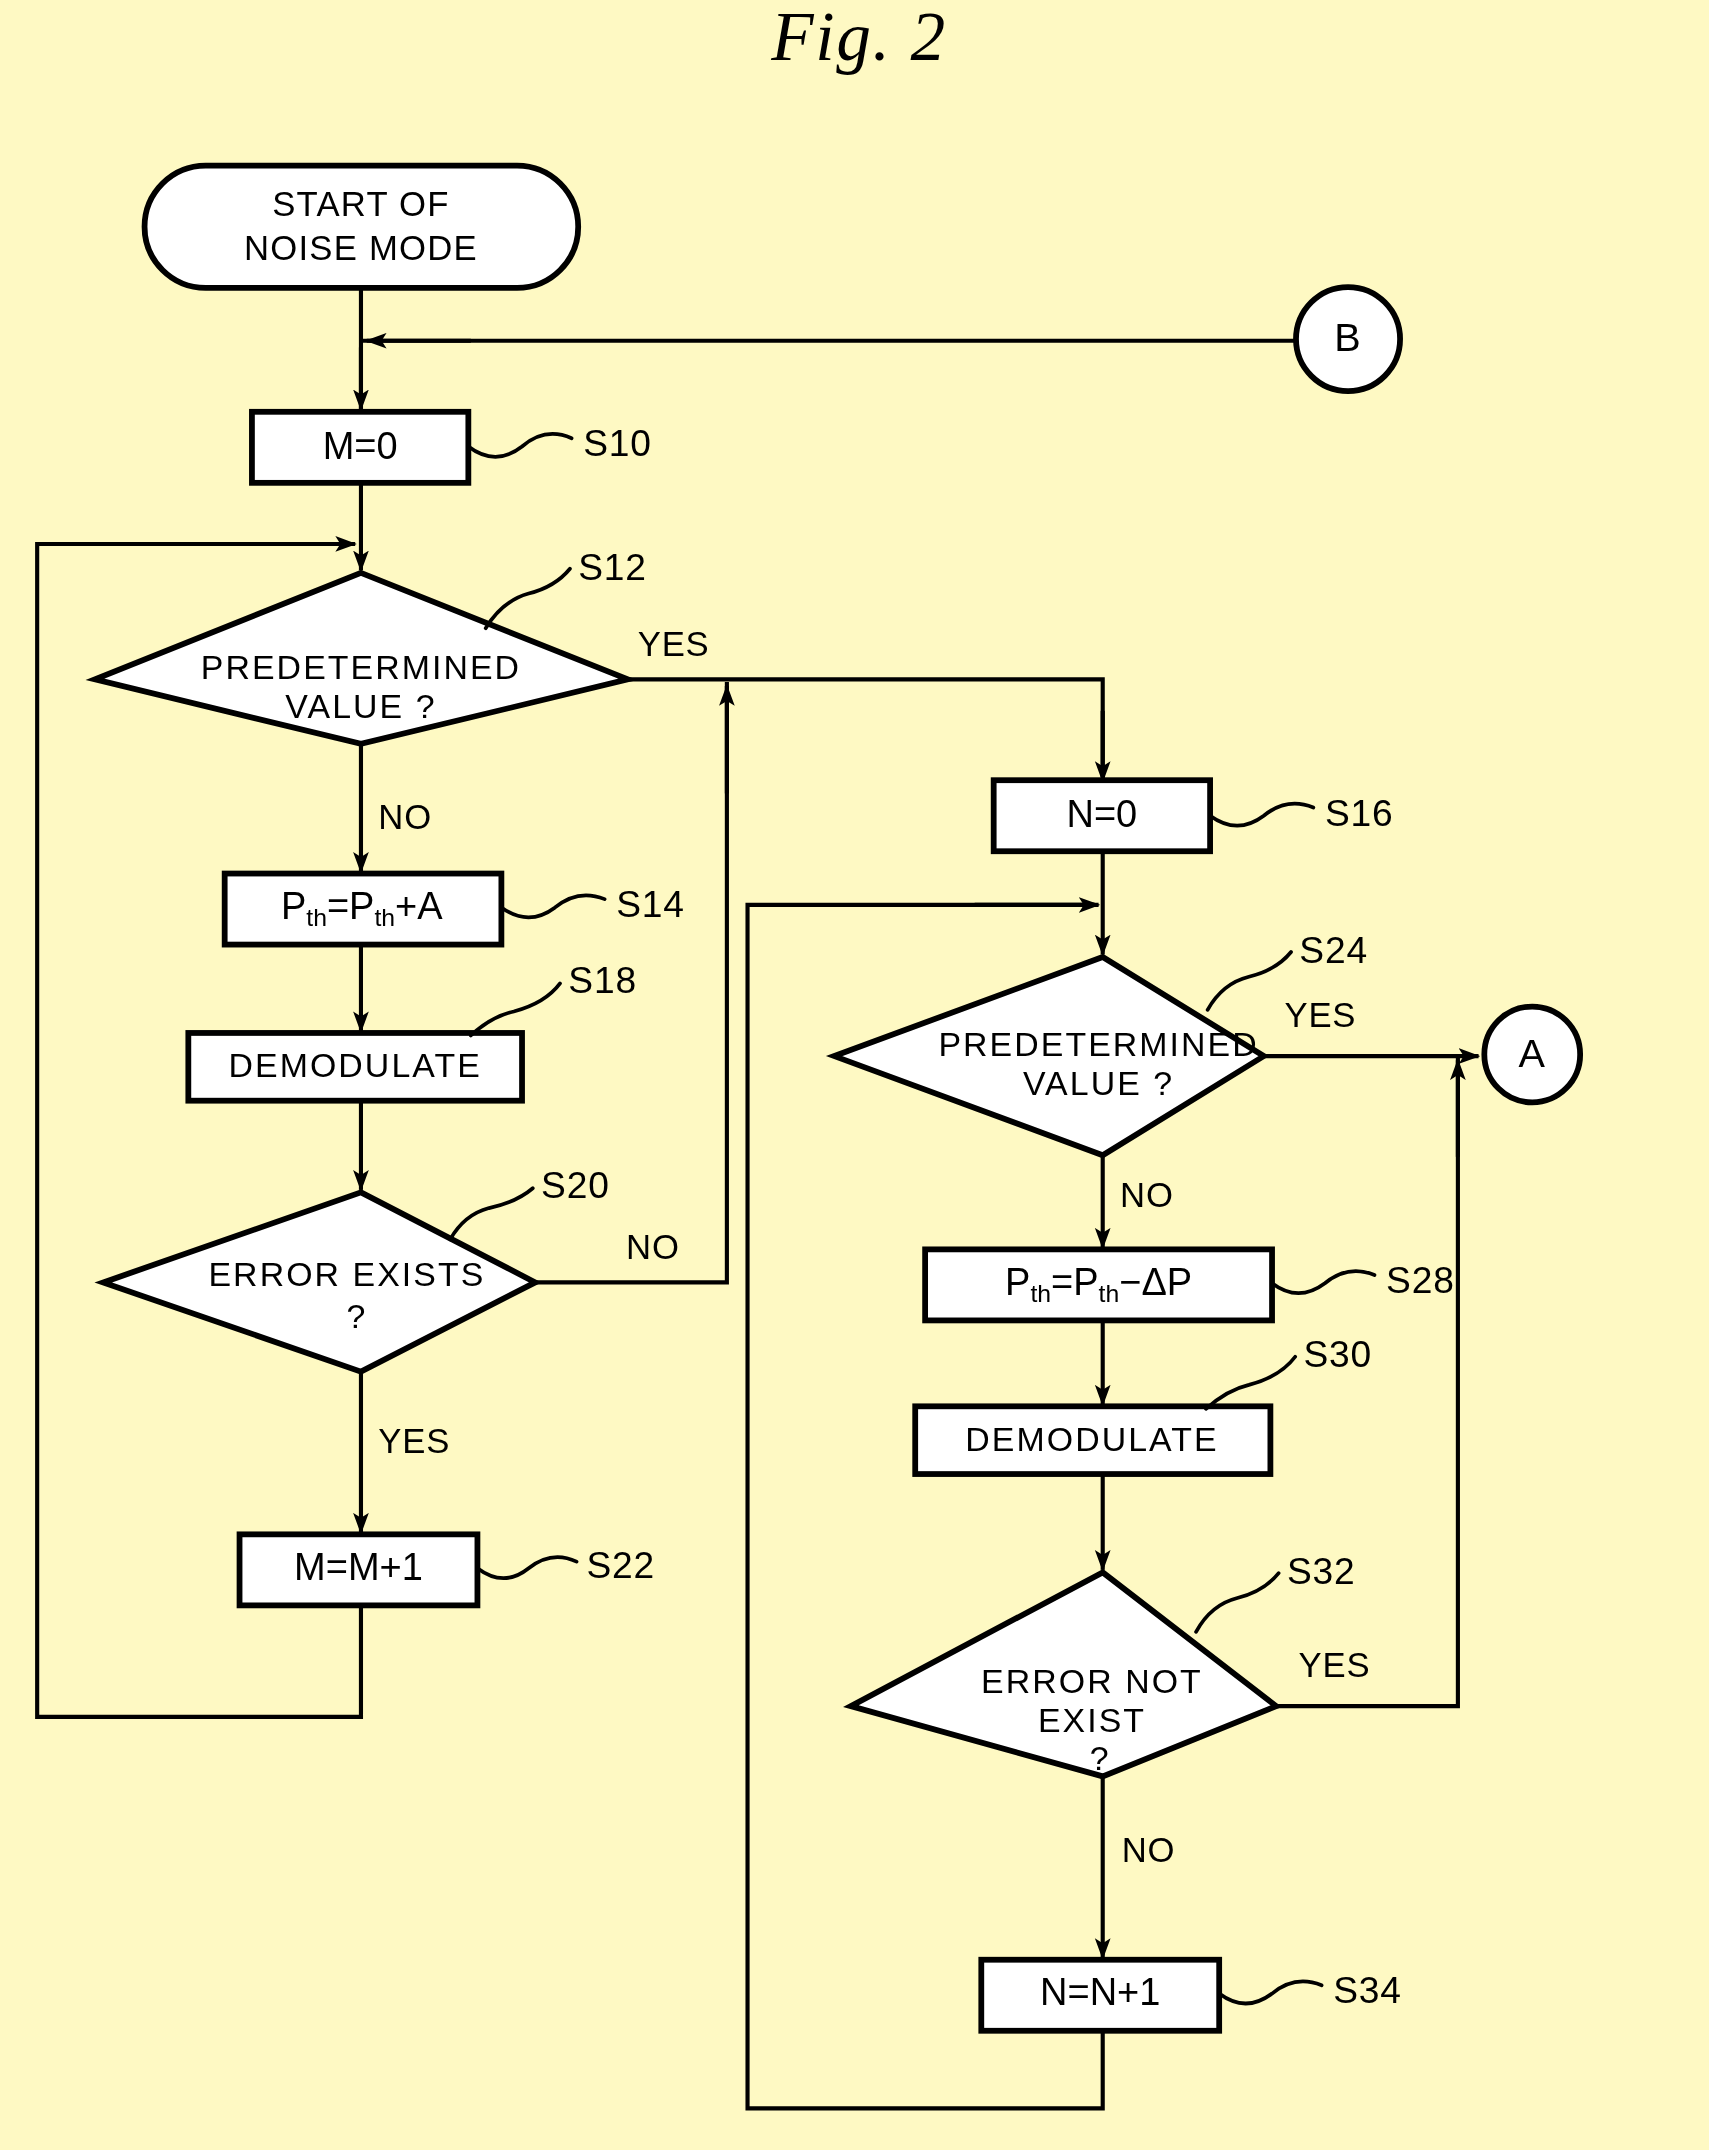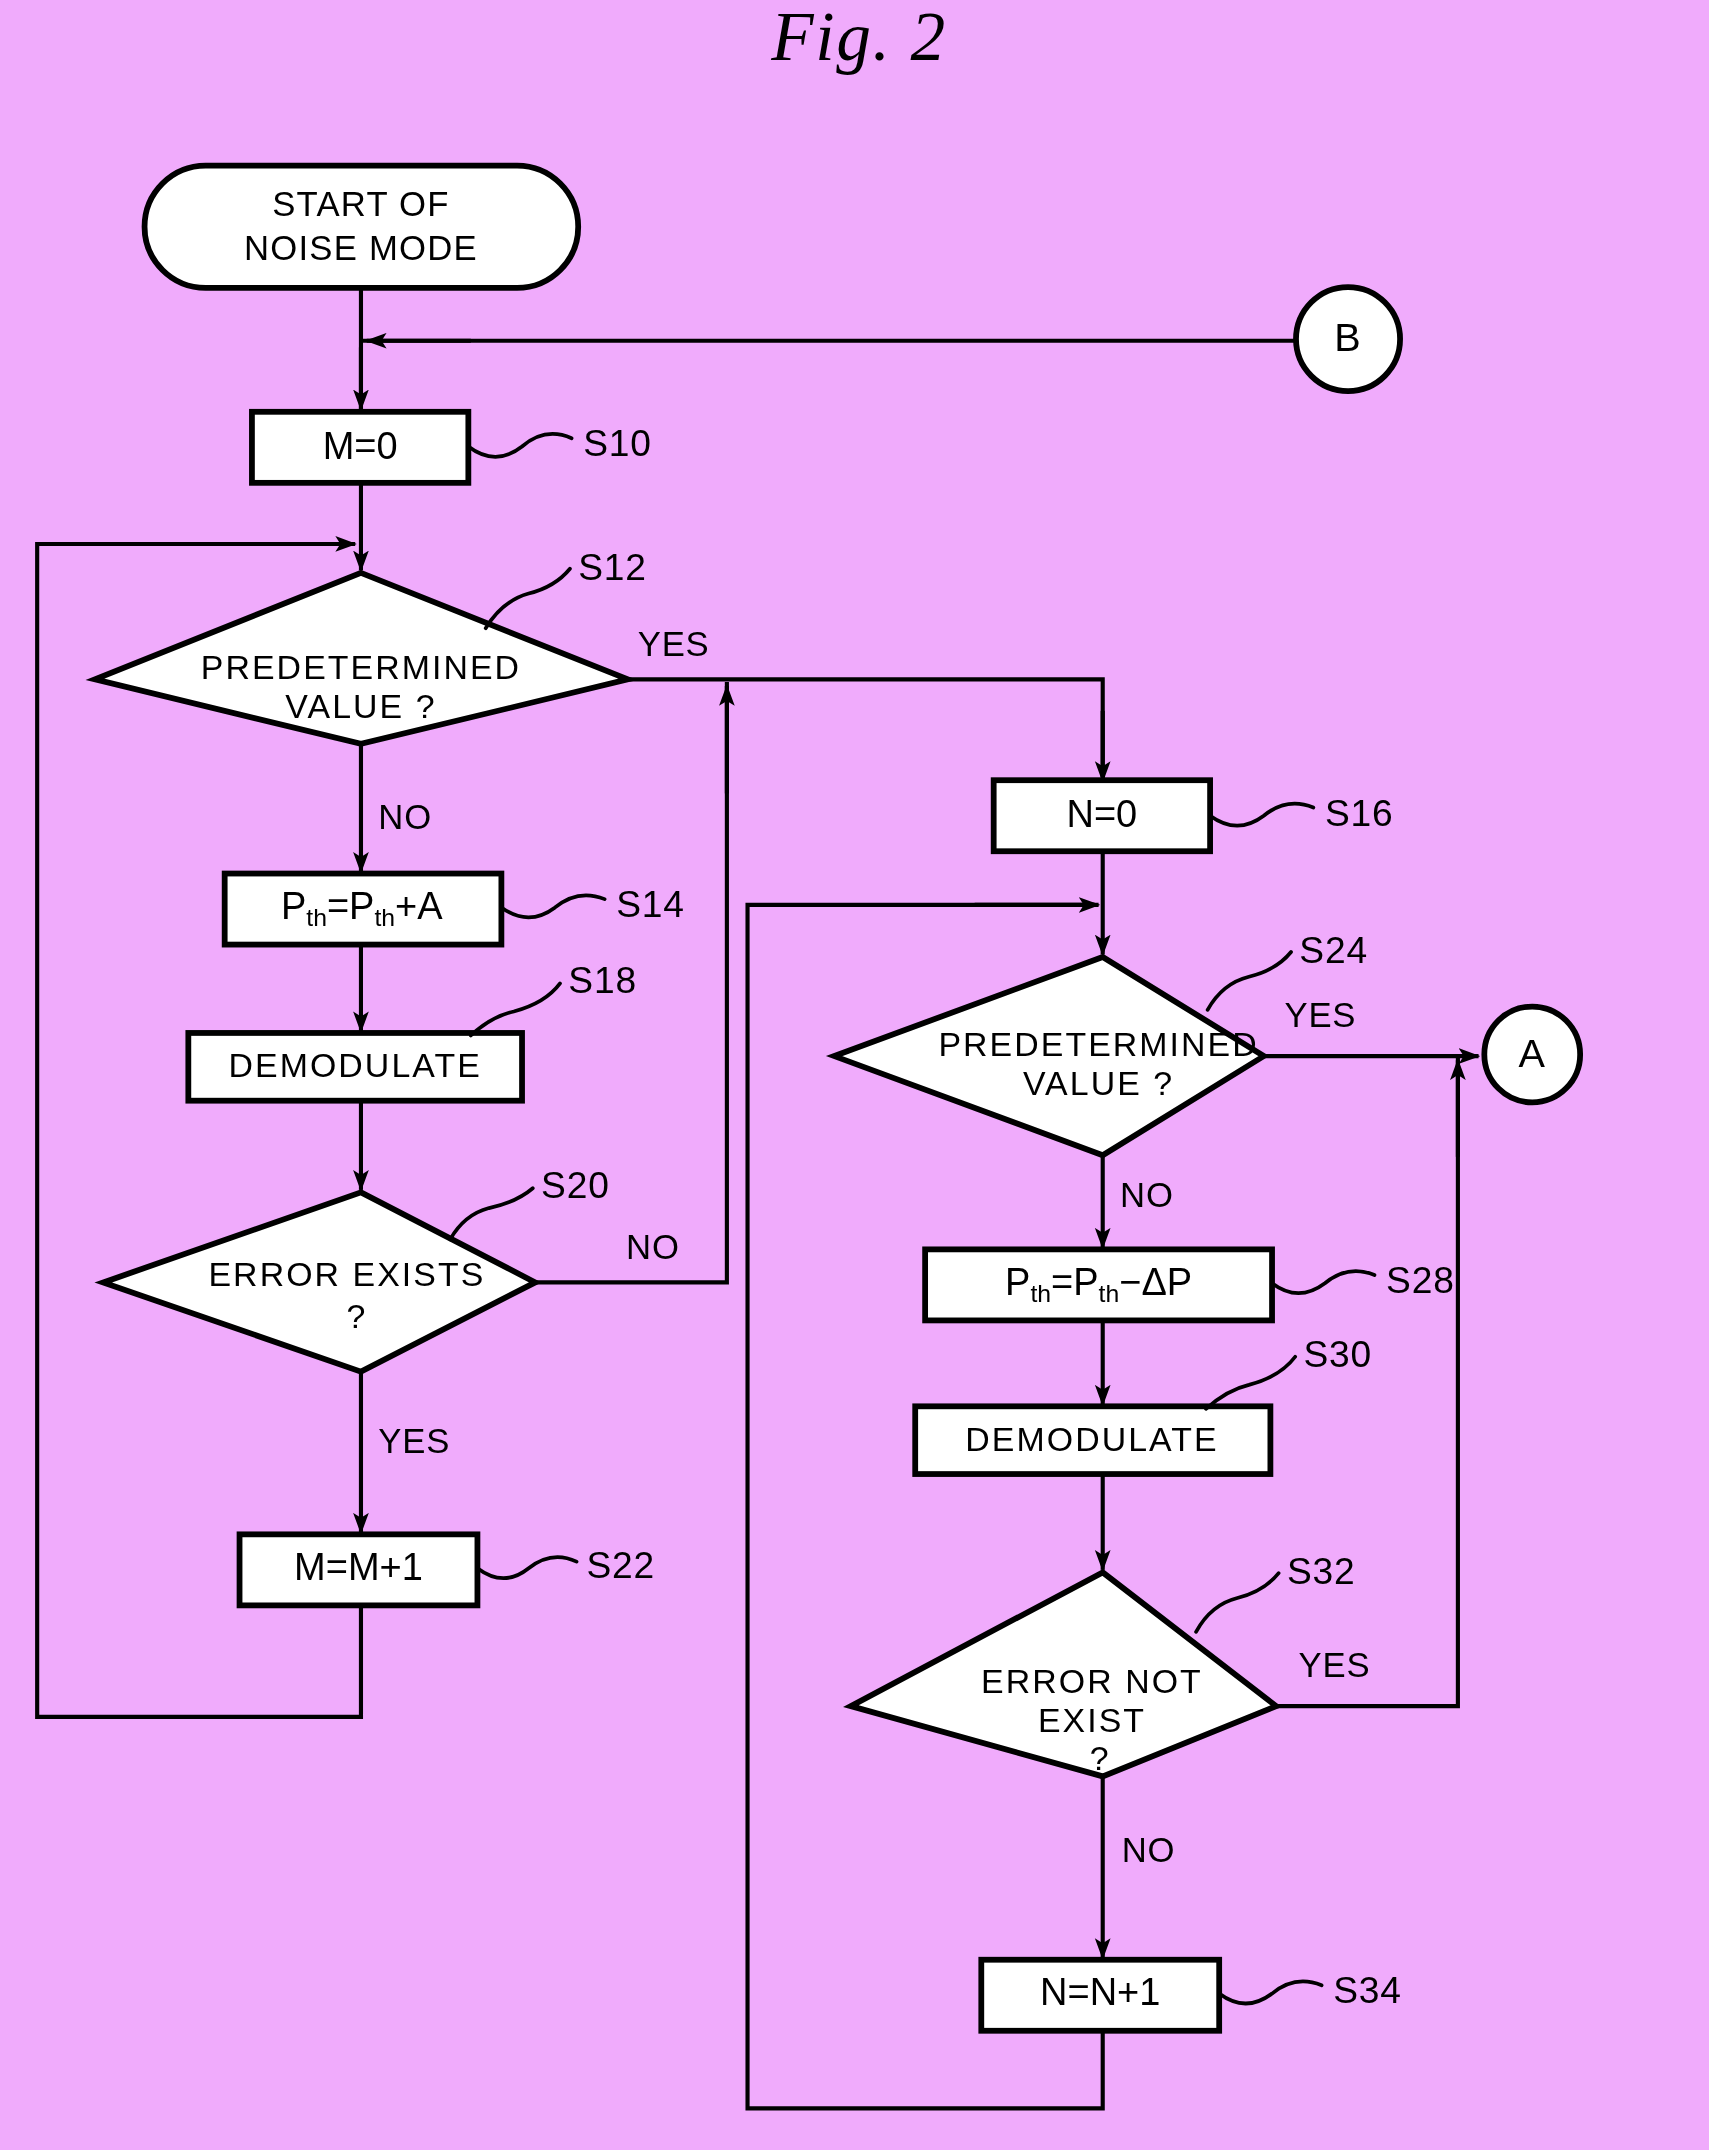--- a/index.html
+++ b/index.html
@@ -11,21 +11,21 @@
   body {
     width: 1709px;
     height: 2151px;
     font-family: "Liberation Sans", sans-serif;
     overflow: hidden;
   }
   #figure-root {
     position: relative;
     width: 1709px;
     height: 2151px;
-    background: #f0abfc;
+    background: #fef9c3;
   }
   svg#flowchart {
     display: block;
     width: 1709px;
     height: 2151px;
   }
   .shape {
     fill: #ffffff;
     stroke: #000000;
     stroke-width: 7;

